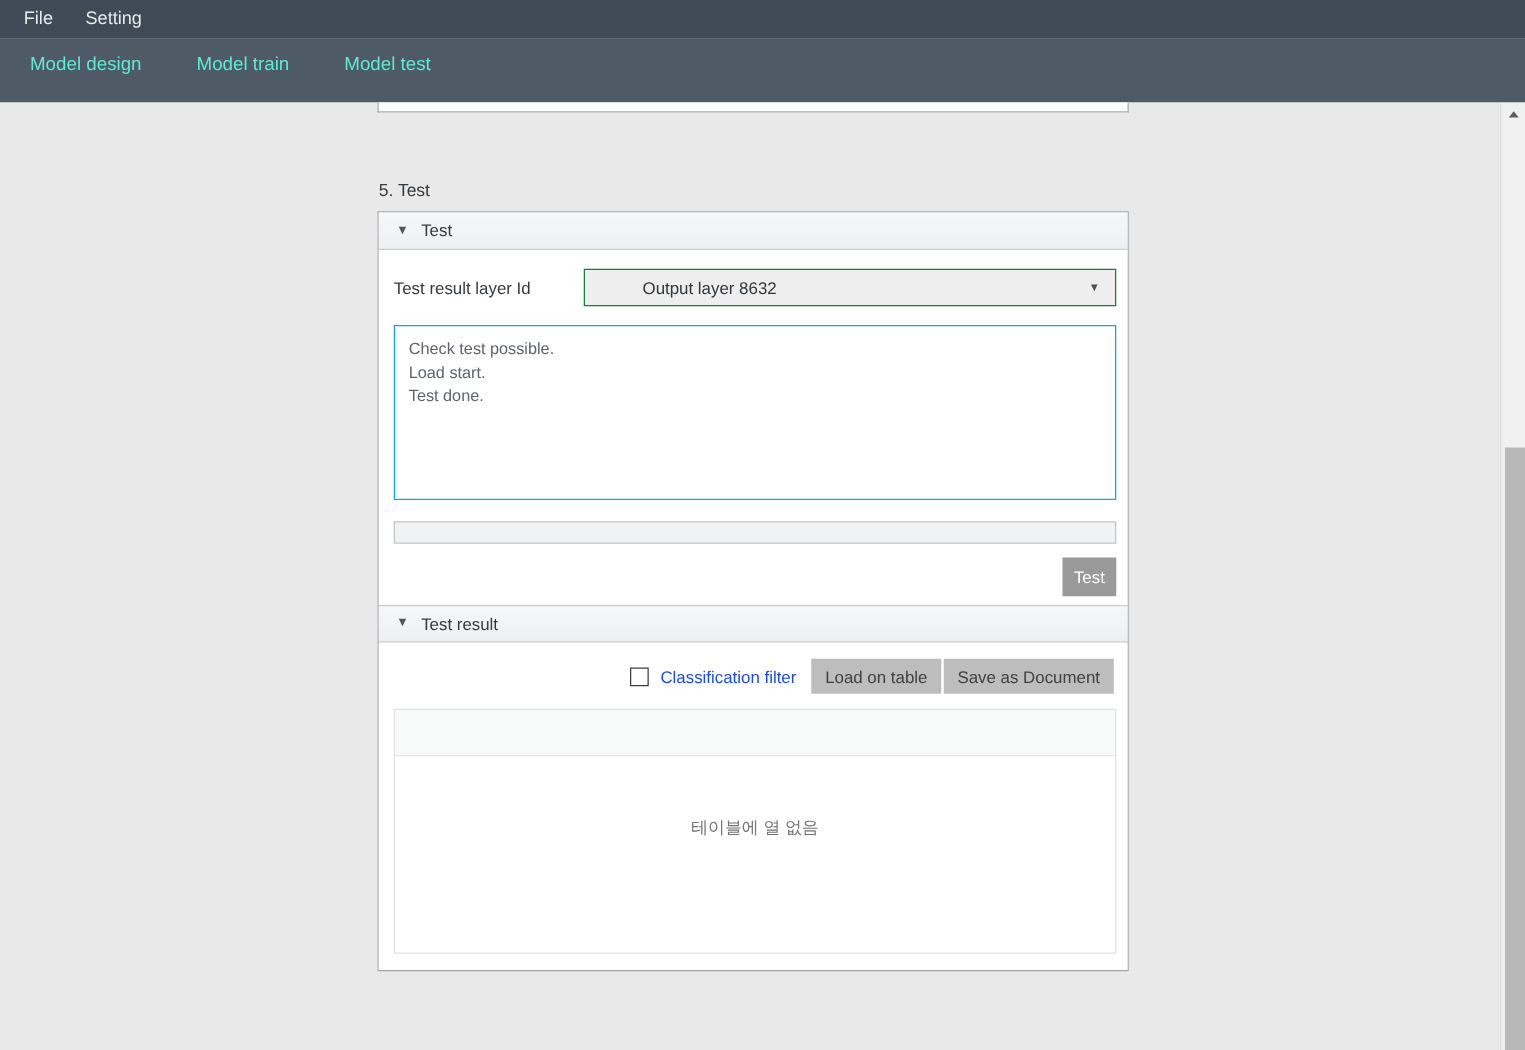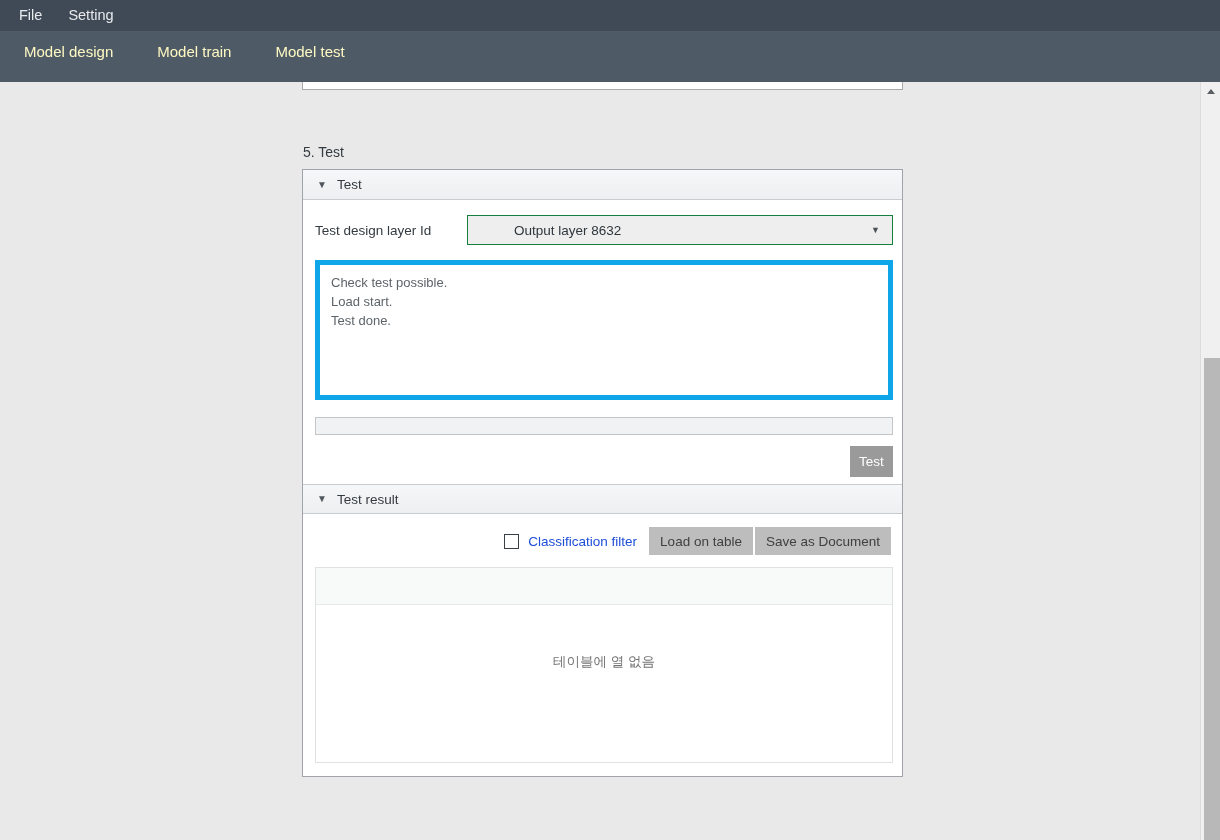--- a/index.html
+++ b/index.html
@@ -29,21 +29,21 @@
   #menu-file { margin-left: 6px; }
 
   
   #tabbar {
     position: absolute; left: 0; top: 31px;
     width: 1220px; height: 51px;
     background: #4e5a66;
     display: flex; align-items: center;
   }
   .tab {
-    color: #fef9c3;
+    color: #5eead4;
     font-size: 15px;
     height: 62px;
     line-height: 51px;
     padding: 0 22px;
     position: relative;
     white-space: nowrap;
     cursor: default;
   }
   #tab-model-design { margin-left: 2px; }
   .tab.active::after {
@@ -157,21 +157,21 @@
     font-size: 9px;
     color: #4a5055;
     line-height: 1;
   }
 
   #log-box {
     position: absolute;
     left: 12px; top: 60px;
     width: 578px; height: 140px;
     background: #ffffff;
-    border: 5px solid #0ea5e9;
+    border: 1px solid #0ea5e9;
     padding: 8px 11px;
     overflow: hidden;
   }
   .log-line {
     font-size: 13px;
     color: #5e6469;
     line-height: 19px;
     white-space: nowrap;
   }
 
@@ -325,21 +325,21 @@
   <div id="test-panel">
 
     <div class="group-header" id="test-header">
       <span class="caret">▼</span>
       <span>Test</span>
     </div>
 
     <div id="test-body">
 
       <div id="layer-row">
-        <div id="layer-label">Test design layer Id</div>
+        <div id="layer-label">Test result layer Id</div>
         <div id="layer-select">
           <span id="layer-select-value">Output layer 8632</span>
           <span id="layer-select-caret">▼</span>
         </div>
       </div>
 
       <div id="log-box">
         <div class="log-line">Check test possible.</div>
         <div class="log-line">Load start.</div>
         <div class="log-line">Test done.</div>

